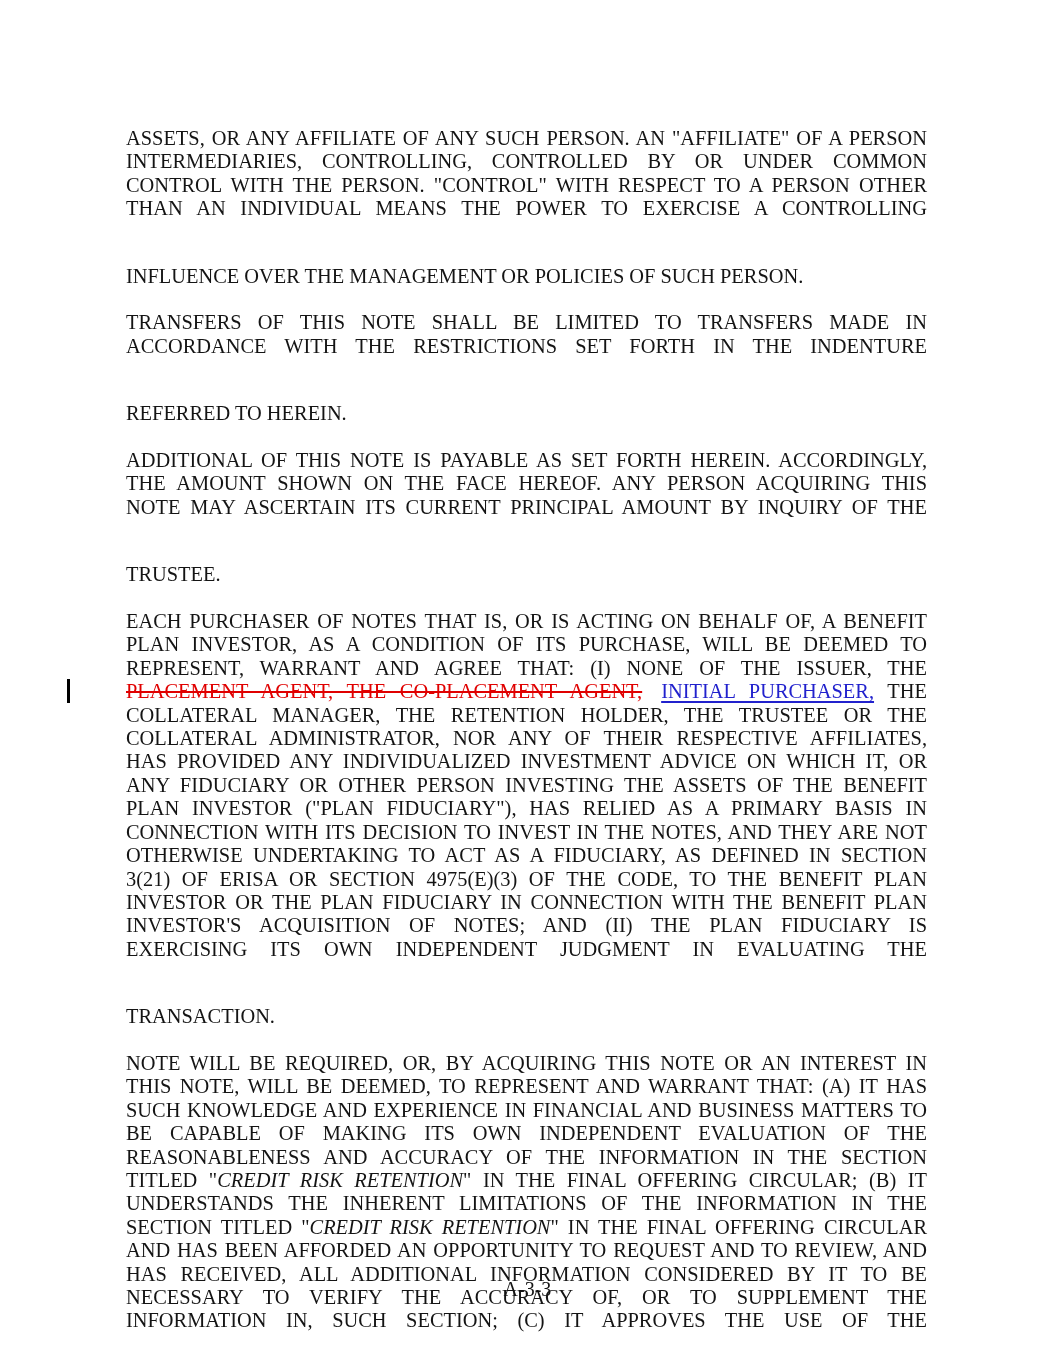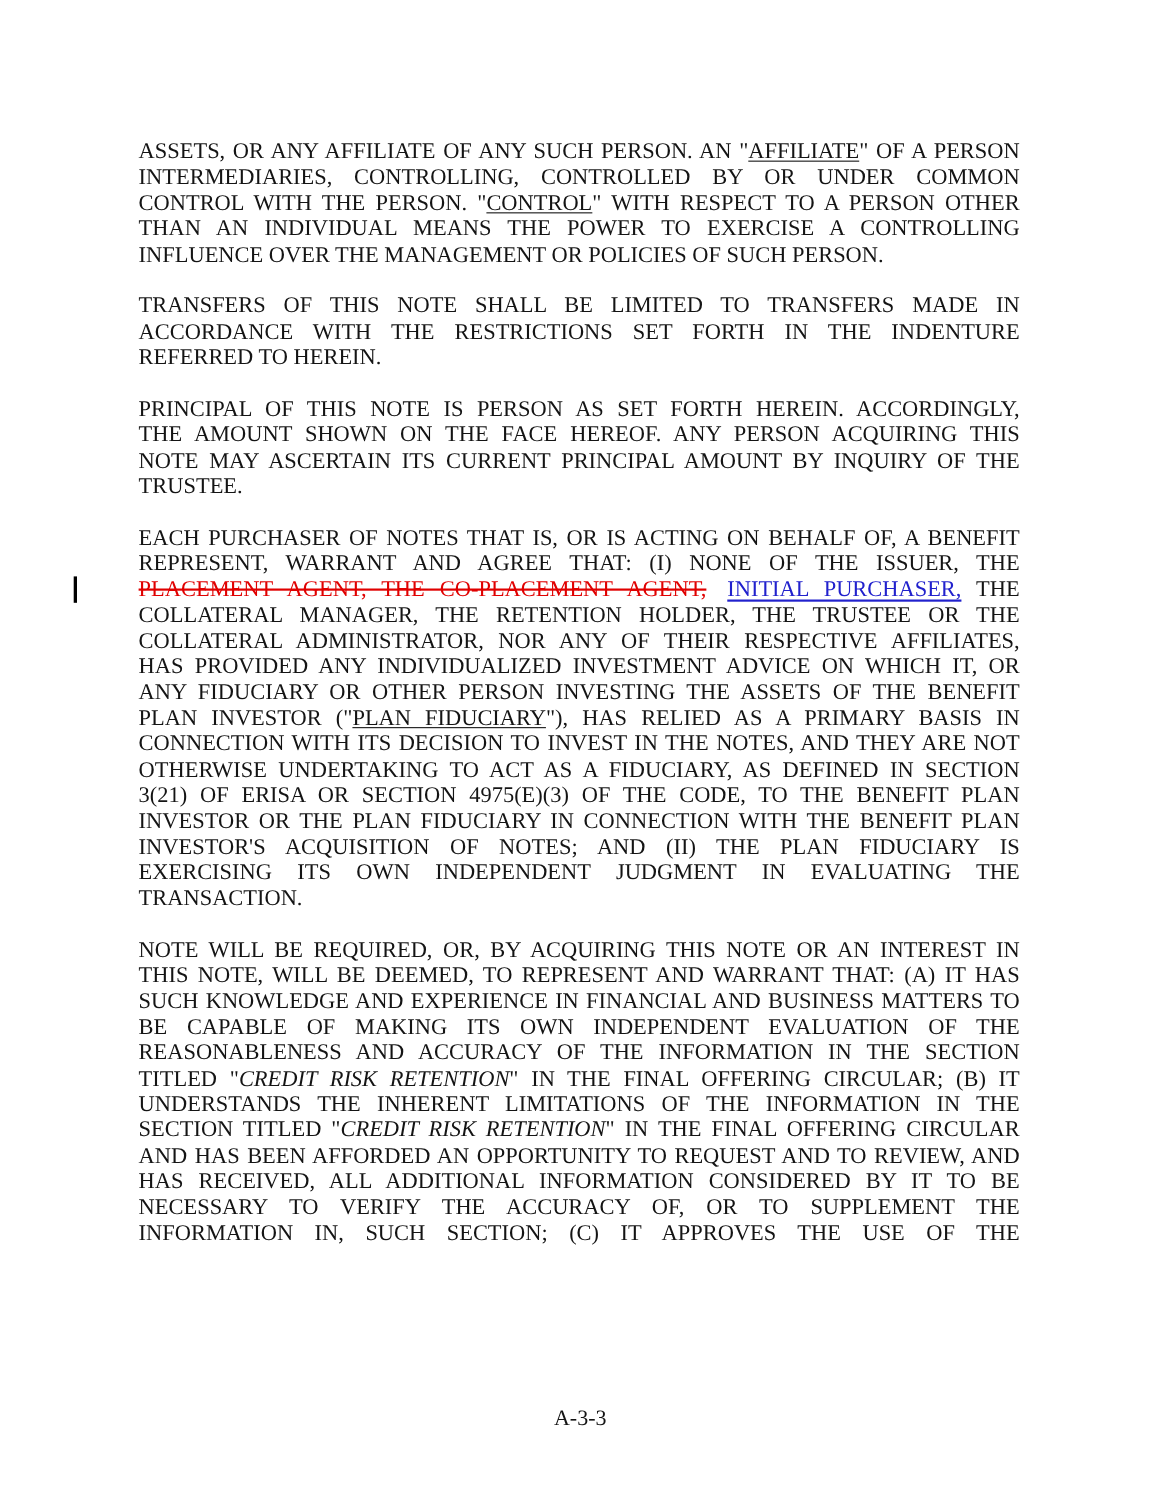--- a/index.html
+++ b/index.html
@@ -19,22 +19,22 @@
     font-size:20.4px;line-height:23.4px;color:var(--body-text);
     letter-spacing:0;
   }
   .para{margin:0 0 23.4px 0;}
   .line{
     position:relative;
     text-align:justify;
     text-align-last:justify;
     white-space:normal;
   }
-  .line.flush{text-align-last:auto;}
-  .term{text-decoration:underline;text-underline-offset:2px;text-decoration-thickness:1.3px;}
+  .line.flush{text-align-last:auto;margin-top:44px;}
+  .term{text-underline-offset:2px;text-decoration-thickness:1.3px;}
   .del{
     color:var(--deleted);
     text-decoration:line-through;
     text-decoration-thickness:1.6px;
   }
   .ins{
     color:var(--inserted);
     text-decoration:underline;
     text-underline-offset:2.5px;
     text-decoration-thickness:1.6px;
@@ -61,27 +61,28 @@
         <div class="line"><span>CONTROL WITH THE PERSON. "</span><span class="term">CONTROL</span><span>" WITH RESPECT TO A PERSON OTHER</span></div>
         <div class="line"><span>THAN AN INDIVIDUAL MEANS THE POWER TO EXERCISE A CONTROLLING</span></div>
         <div class="line flush"><span>INFLUENCE OVER THE MANAGEMENT OR POLICIES OF SUCH PERSON.</span></div>
       </div>
       <div class="para">
         <div class="line"><span>TRANSFERS OF THIS NOTE SHALL BE LIMITED TO TRANSFERS MADE IN</span></div>
         <div class="line"><span>ACCORDANCE WITH THE RESTRICTIONS SET FORTH IN THE INDENTURE</span></div>
         <div class="line flush"><span>REFERRED TO HEREIN.</span></div>
       </div>
       <div class="para">
-        <div class="line"><span>PRINCIPAL OF THIS NOTE IS PERSON AS SET FORTH HEREIN. ACCORDINGLY,</span></div>
+        <div class="line"><span>ADDITIONAL OF THIS NOTE IS PAYABLE AS SET FORTH HEREIN. ACCORDINGLY,</span></div>
         <div class="line"><span>THE AMOUNT SHOWN ON THE FACE HEREOF. ANY PERSON ACQUIRING THIS</span></div>
         <div class="line"><span>NOTE MAY ASCERTAIN ITS CURRENT PRINCIPAL AMOUNT BY INQUIRY OF THE</span></div>
         <div class="line flush"><span>TRUSTEE.</span></div>
       </div>
       <div class="para">
         <div class="line"><span>EACH PURCHASER OF NOTES THAT IS, OR IS ACTING ON BEHALF OF, A BENEFIT</span></div>
+        <div class="line"><span>PLAN INVESTOR, AS A CONDITION OF ITS PURCHASE, WILL BE DEEMED TO</span></div>
         <div class="line"><span>REPRESENT, WARRANT AND AGREE THAT: (I) NONE OF THE ISSUER, THE</span></div>
         <div class="line"><span class="cbar"></span><span class="del">PLACEMENT AGENT, THE CO-PLACEMENT AGENT,</span><span class="ins">INITIAL PURCHASER,</span><span> THE</span></div>
         <div class="line"><span>COLLATERAL MANAGER, THE RETENTION HOLDER, THE TRUSTEE OR THE</span></div>
         <div class="line"><span>COLLATERAL ADMINISTRATOR, NOR ANY OF THEIR RESPECTIVE AFFILIATES,</span></div>
         <div class="line"><span>HAS PROVIDED ANY INDIVIDUALIZED INVESTMENT ADVICE ON WHICH IT, OR</span></div>
         <div class="line"><span>ANY FIDUCIARY OR OTHER PERSON INVESTING THE ASSETS OF THE BENEFIT</span></div>
         <div class="line"><span>PLAN INVESTOR ("</span><span class="term">PLAN FIDUCIARY</span><span>"), HAS RELIED AS A PRIMARY BASIS IN</span></div>
         <div class="line"><span>CONNECTION WITH ITS DECISION TO INVEST IN THE NOTES, AND THEY ARE NOT</span></div>
         <div class="line"><span>OTHERWISE UNDERTAKING TO ACT AS A FIDUCIARY, AS DEFINED IN SECTION</span></div>
         <div class="line"><span>3(21) OF ERISA OR SECTION 4975(E)(3) OF THE CODE, TO THE BENEFIT PLAN</span></div>

